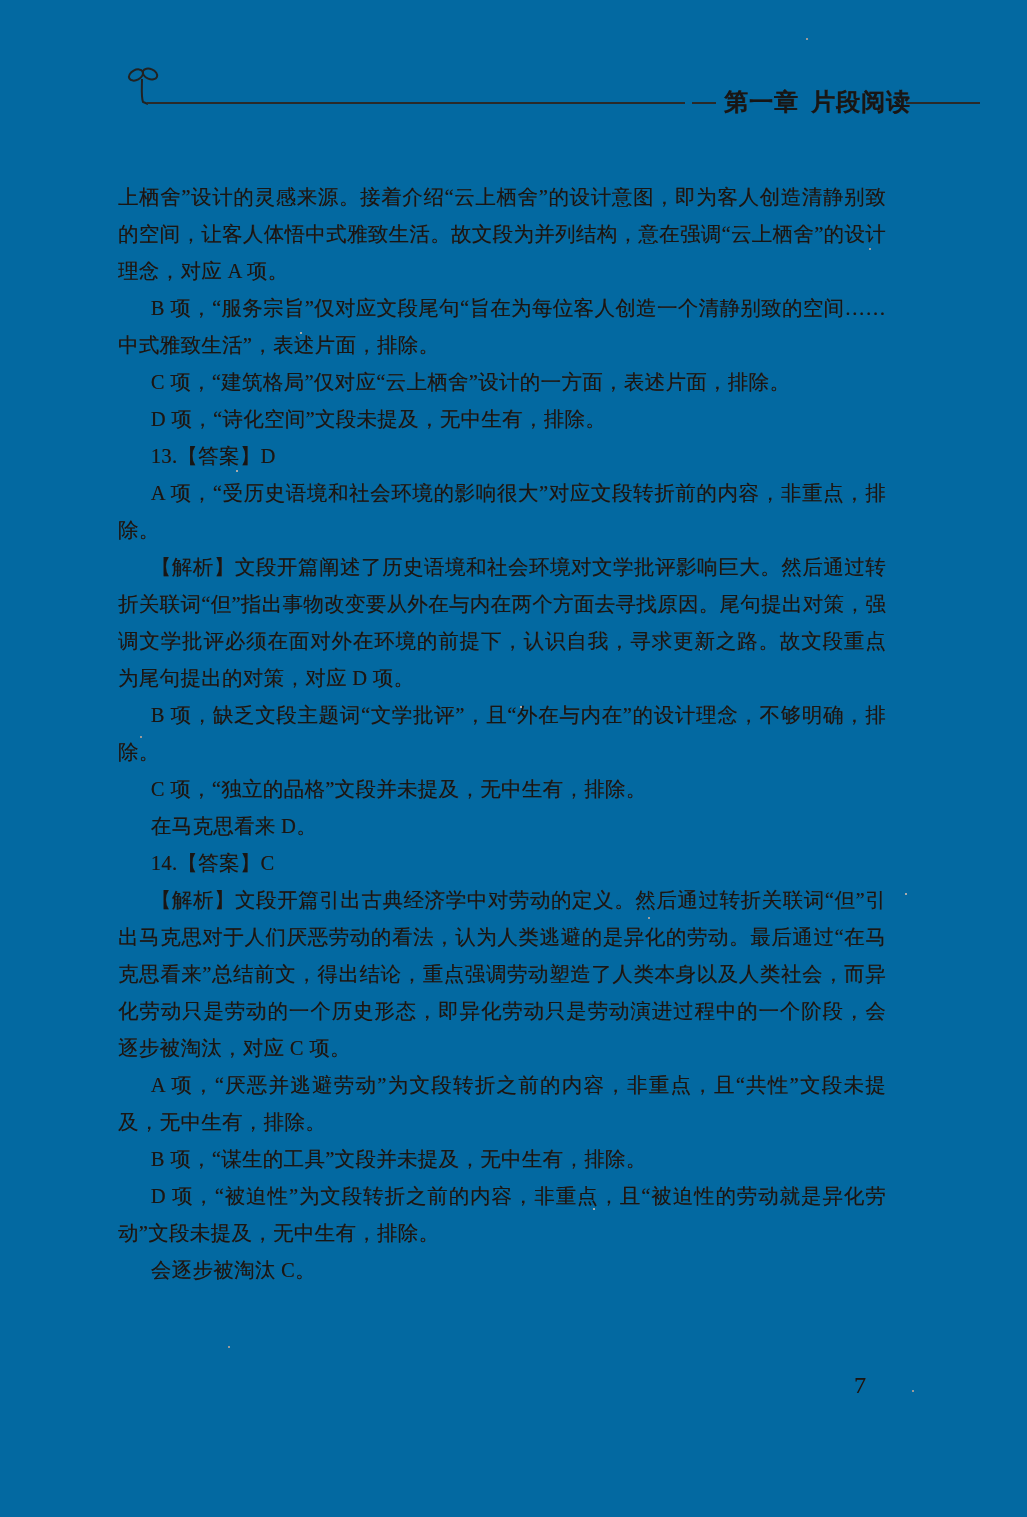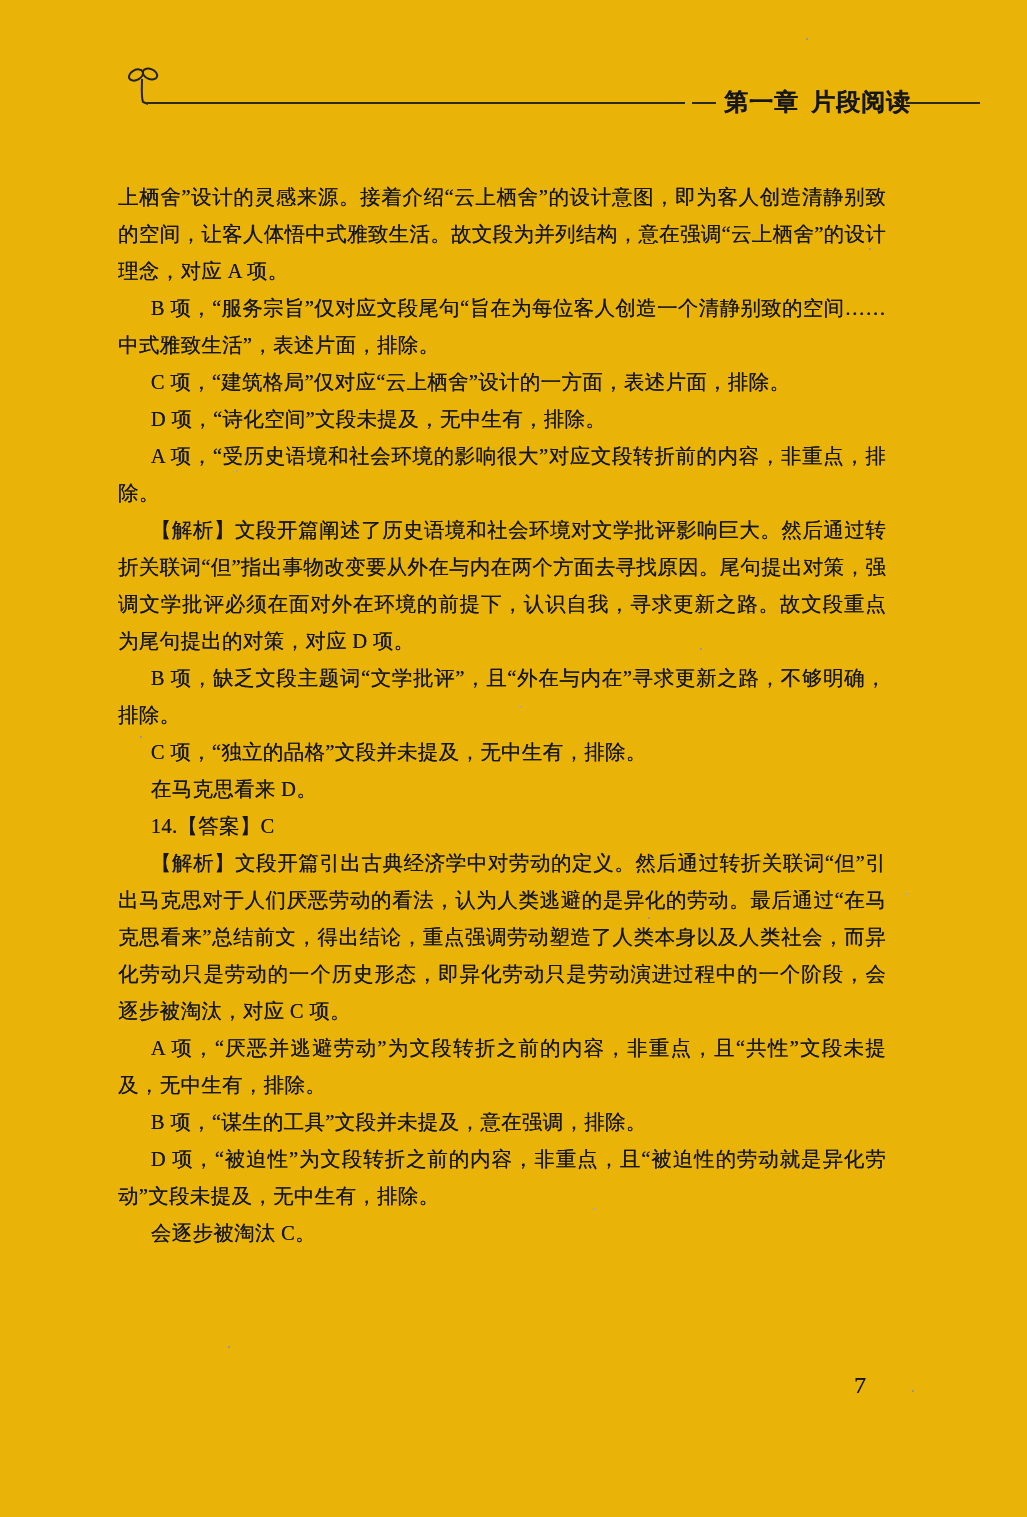--- a/index.html
+++ b/index.html
@@ -1,20 +1,20 @@
 <!DOCTYPE html>
 <html><head>
 <meta charset="utf-8">
 <style>
   html, body { margin: 0; padding: 0; background: #e8e8e8; }
   .page {
     position: relative;
     width: 1027px;
     height: 1517px;
-    background: #eab308;
+    background: #0369a1;
     overflow: hidden;
     font-family: "Liberation Serif", "DejaVu Serif", serif;
     color: #161616;
   }
 
   
   .sprout { position: absolute; left: 126px; top: 66px; }
   .rule {
     position: absolute;
     height: 2px;
@@ -86,29 +86,30 @@
   <div class="chapter-heading">
     <span>第一章</span><span class="sec">片段阅读</span>
   </div>
   <div class="rule rule-trail"></div>
 
   <div class="body-text">
     <p>上栖舍”设计的灵感来源。接着介绍“云上栖舍”的设计意图，即为客人创造清静别致的空间，让客人体悟中式雅致生活。故文段为并列结构，意在强调“云上栖舍”的设计理念，对应 A 项。</p>
     <p class="indent">B 项，“服务宗旨”仅对应文段尾句“旨在为每位客人创造一个清静别致的空间……中式雅致生活”，表述片面，排除。</p>
     <p class="indent">C 项，“建筑格局”仅对应“云上栖舍”设计的一方面，表述片面，排除。</p>
     <p class="indent">D 项，“诗化空间”文段未提及，无中生有，排除。</p>
+    <p class="indent">13.【答案】D</p>
     <p class="indent">A 项，“受历史语境和社会环境的影响很大”对应文段转折前的内容，非重点，排除。</p>
     <p class="indent">【解析】文段开篇阐述了历史语境和社会环境对文学批评影响巨大。然后通过转折关联词“但”指出事物改变要从外在与内在两个方面去寻找原因。尾句提出对策，强调文学批评必须在面对外在环境的前提下，认识自我，寻求更新之路。故文段重点为尾句提出的对策，对应 D 项。</p>
-    <p class="indent">B 项，缺乏文段主题词“文学批评”，且“外在与内在”寻求更新之路，不够明确，排除。</p>
+    <p class="indent">B 项，缺乏文段主题词“文学批评”，且“外在与内在”的设计理念，不够明确，排除。</p>
     <p class="indent">C 项，“独立的品格”文段并未提及，无中生有，排除。</p>
     <p class="indent">在马克思看来 D。</p>
     <p class="indent">14.【答案】C</p>
     <p class="indent">【解析】文段开篇引出古典经济学中对劳动的定义。然后通过转折关联词“但”引出马克思对于人们厌恶劳动的看法，认为人类逃避的是异化的劳动。最后通过“在马克思看来”总结前文，得出结论，重点强调劳动塑造了人类本身以及人类社会，而异化劳动只是劳动的一个历史形态，即异化劳动只是劳动演进过程中的一个阶段，会逐步被淘汰，对应 C 项。</p>
     <p class="indent">A 项，“厌恶并逃避劳动”为文段转折之前的内容，非重点，且“共性”文段未提及，无中生有，排除。</p>
-    <p class="indent">B 项，“谋生的工具”文段并未提及，意在强调，排除。</p>
+    <p class="indent">B 项，“谋生的工具”文段并未提及，无中生有，排除。</p>
     <p class="indent">D 项，“被迫性”为文段转折之前的内容，非重点，且“被迫性的劳动就是异化劳动”文段未提及，无中生有，排除。</p>
     <p class="indent">会逐步被淘汰 C。</p>
   </div>
 
   <div class="page-number">7</div>
 
   <div class="specks"></div>
 </div>
 
 </body></html>

